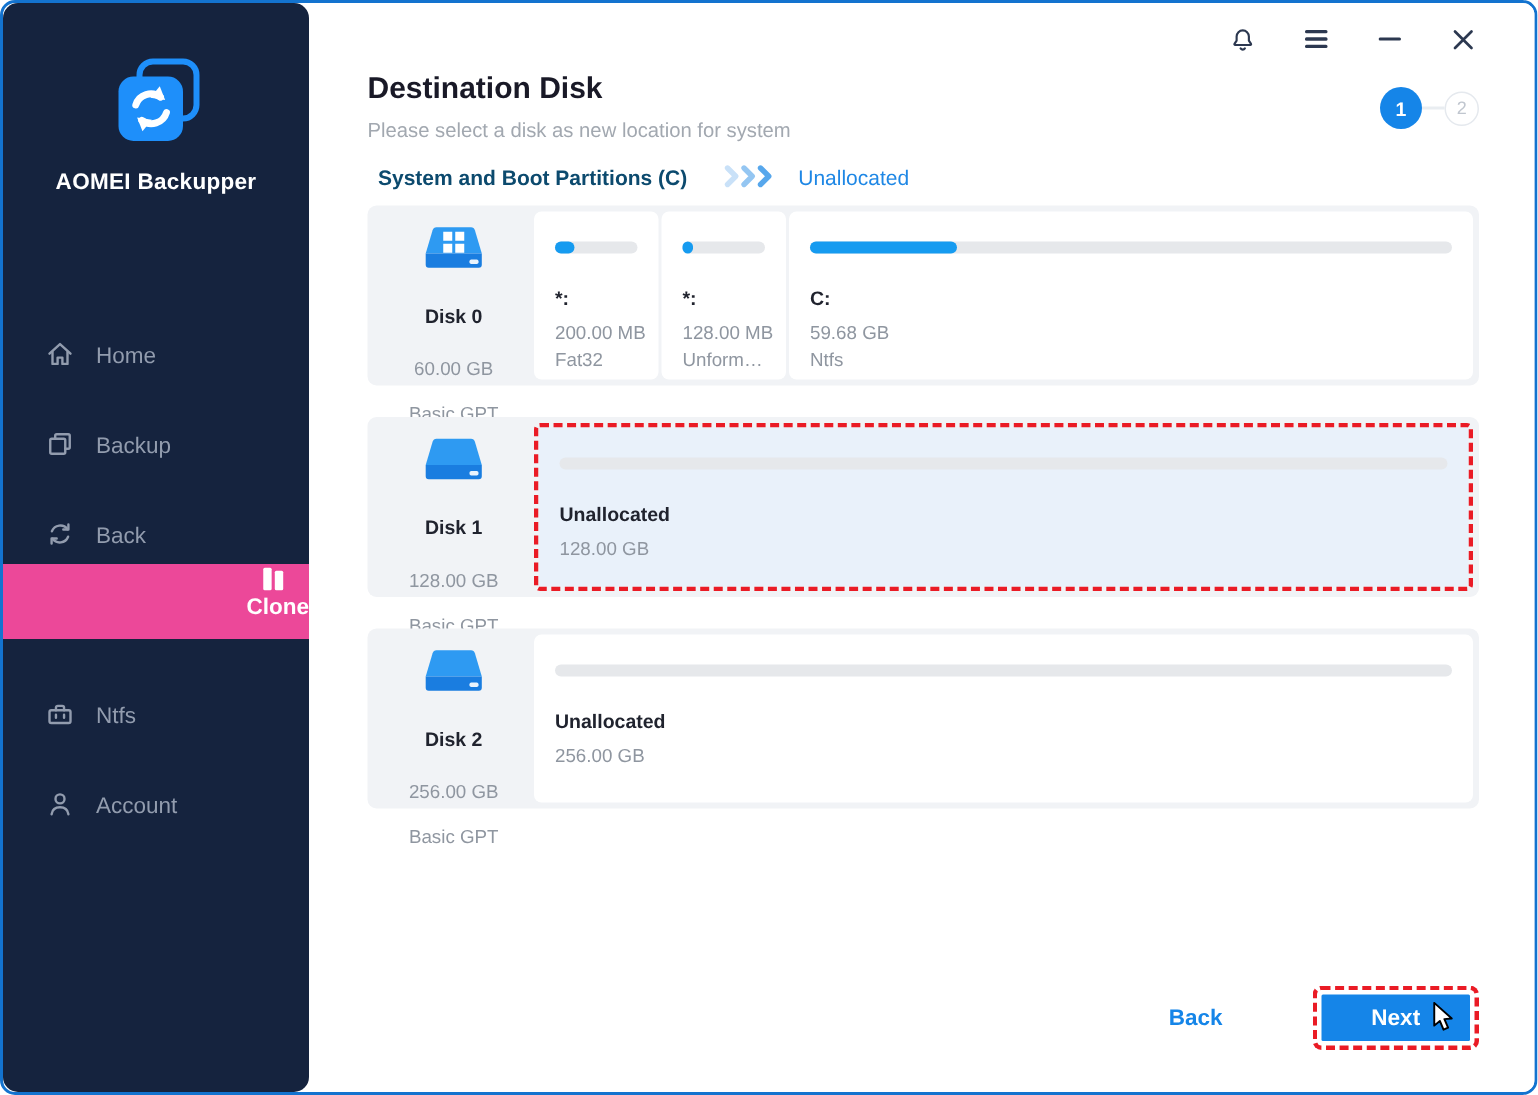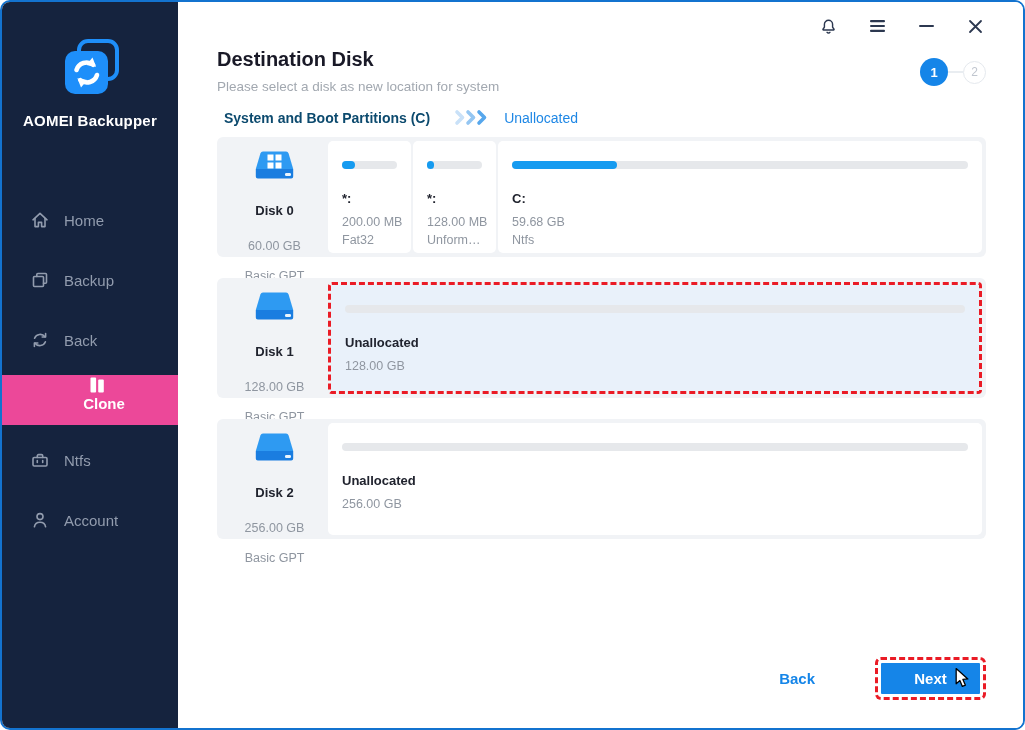--- a/index.html
+++ b/index.html
@@ -1,26 +1,26 @@
 <!DOCTYPE html>
 <html><head>
 <meta charset="utf-8">
 <style>
   * { margin:0; padding:0; box-sizing:border-box; }
   html,body { width:1025px; height:730px; font-family:"Liberation Sans",sans-serif; background:#fff; }
   .window { width:1025px; height:730px; border:2px solid #1373cf; border-radius:10px;
             display:flex; overflow:hidden; background:#fff; }
 
   
-  .sidebar { width:176px; flex:none; background:#15233e; display:flex; flex-direction:column; }
+  .sidebar { width:204px; flex:none; background:#15233e; display:flex; flex-direction:column;border-radius:10px; }
   .logo { padding-top:36px; text-align:center; }
   .logo-icon { display:inline-block; }
   .logo-label { color:#fff; font-weight:700; font-size:15px; margin-top:10px; letter-spacing:.2px; }
   .nav { margin-top:66px; }
-  .nav-item { height:50px; display:flex; align-items:center; padding-left:28px;
+  .nav-item { height:50px; display:flex; align-items:flex-end; padding-left:28px;
               color:#929cae; cursor:pointer; margin-bottom:10px; }
   .nav-item.active { background:#ec4899; color:#ffffff;flex-direction:column; }
   .nav-icon { width:20px; height:20px; margin-right:14px; display:inline-flex; align-items:center; justify-content:center; }
   .nav-label { font-size:15px; }
   .nav-item.active .nav-label { font-weight:700; }
 
   
   .main { flex:1; display:flex; flex-direction:column; position:relative; padding:0 37px 0 39px; background:#fff; }
   .titlebar { height:42px; display:flex; justify-content:flex-end; align-items:center; gap:27px; padding-top:6px; }
   .tb-btn { width:22px; height:22px; display:flex; align-items:center; justify-content:center; color:#2c3850; cursor:pointer; }

